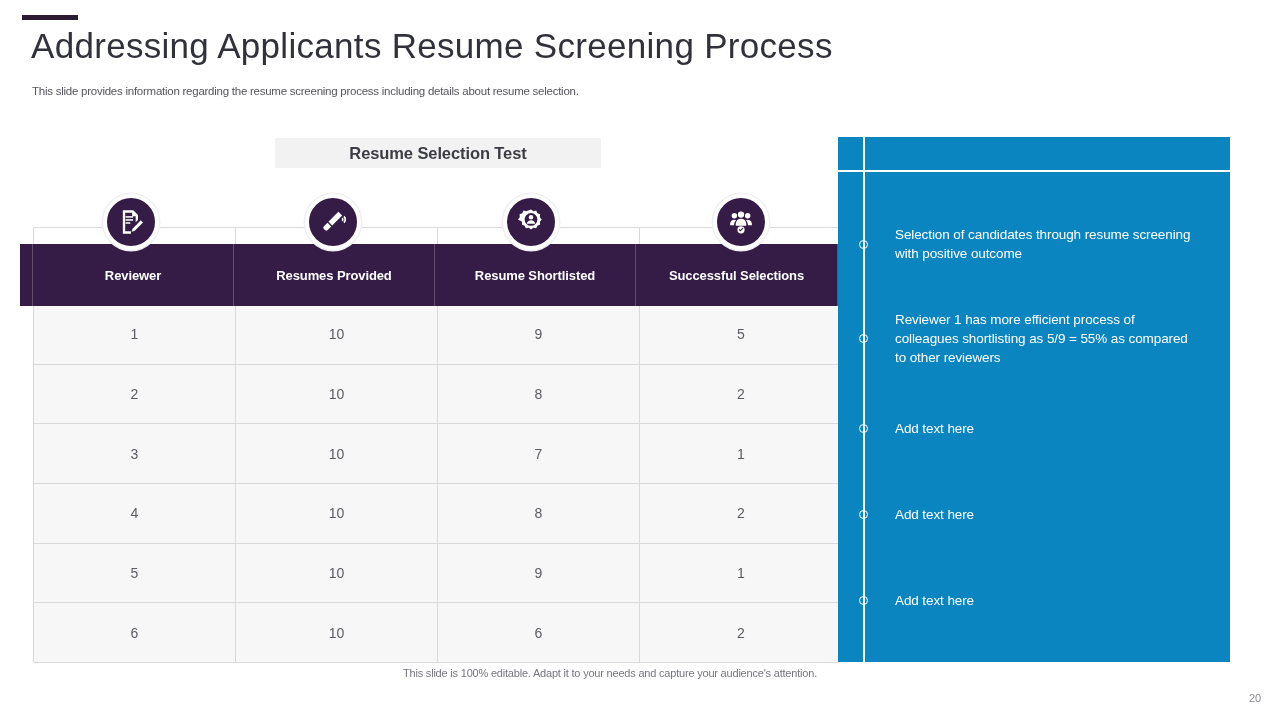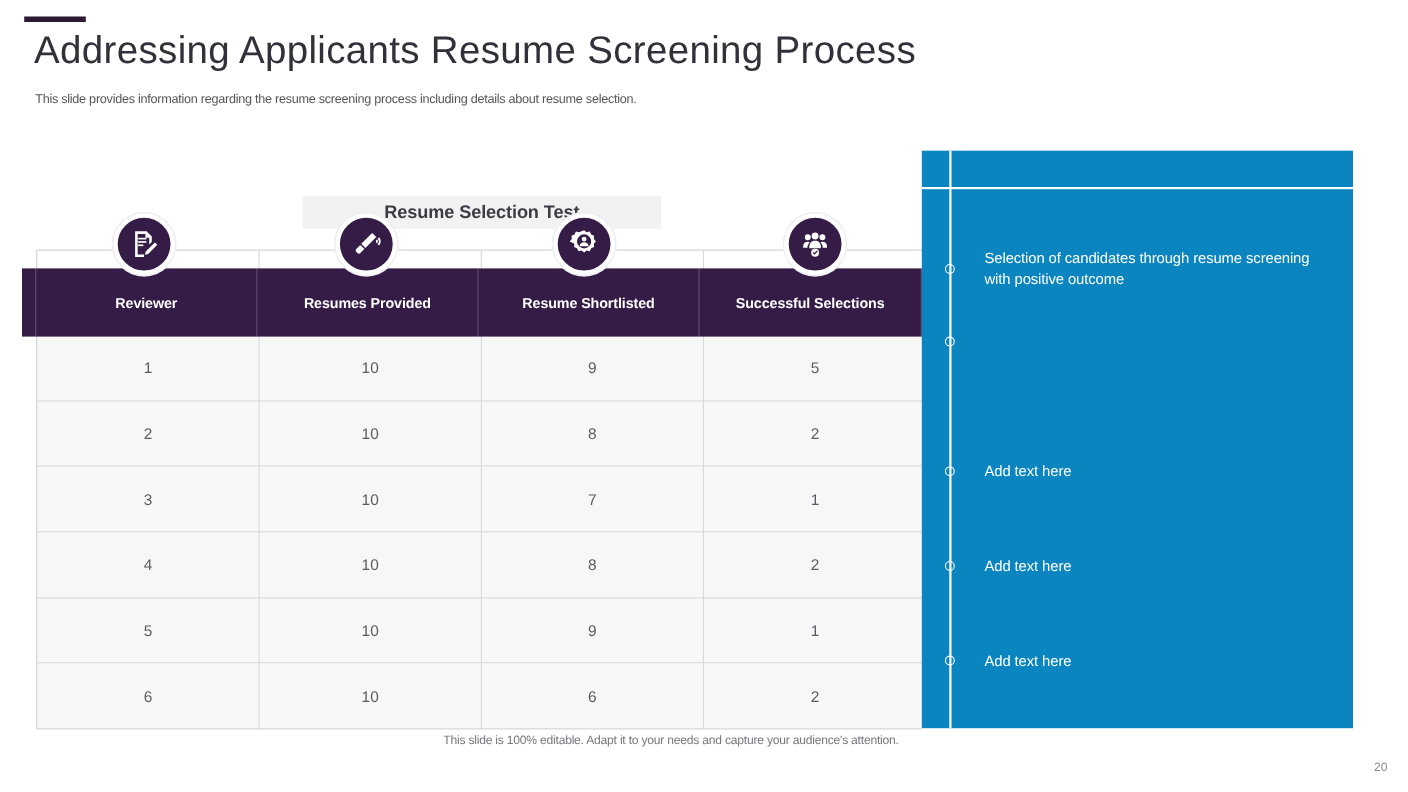--- a/index.html
+++ b/index.html
@@ -27,21 +27,21 @@
     width: 900px;
     font-size: 11.5px; color: #55555c; letter-spacing: -.25px;
     white-space: nowrap;
   }
 
   
   .section-chip {
     position: absolute; left: 275px; top: 138px;
     width: 326px; height: 30px;
     background: #f2f2f2;
-    display: flex; align-items: center; justify-content: center; margin-top: 40px;
+    display: flex; align-items: center; justify-content: center;
   }
   .section-chip span {
     font-size: 16.5px; font-weight: bold; color: #3c3c44; letter-spacing: -.1px;
   }
 
   
   .table-wrap {
     position: absolute; left: 33px; top: 227px;
     width: 805px; height: 436px;
   }
@@ -232,20 +232,21 @@
   <div class="side-panel">
     <div class="panel-hline"></div>
     <div class="panel-vline"></div>
 
     <div class="bullet" style="top:88px">
       <div class="dot"></div>
       <div class="btxt">Selection of candidates through resume screening with positive outcome</div>
     </div>
     <div class="bullet" style="top:173px">
       <div class="dot"></div>
+      <div class="btxt">Reviewer 1 has more efficient process of colleagues shortlisting as 5/9 = 55% as compared to other reviewers</div>
     </div>
     <div class="bullet" style="top:282px">
       <div class="dot"></div>
       <div class="btxt">Add text here</div>
     </div>
     <div class="bullet" style="top:368px">
       <div class="dot"></div>
       <div class="btxt">Add text here</div>
     </div>
     <div class="bullet" style="top:454px">

